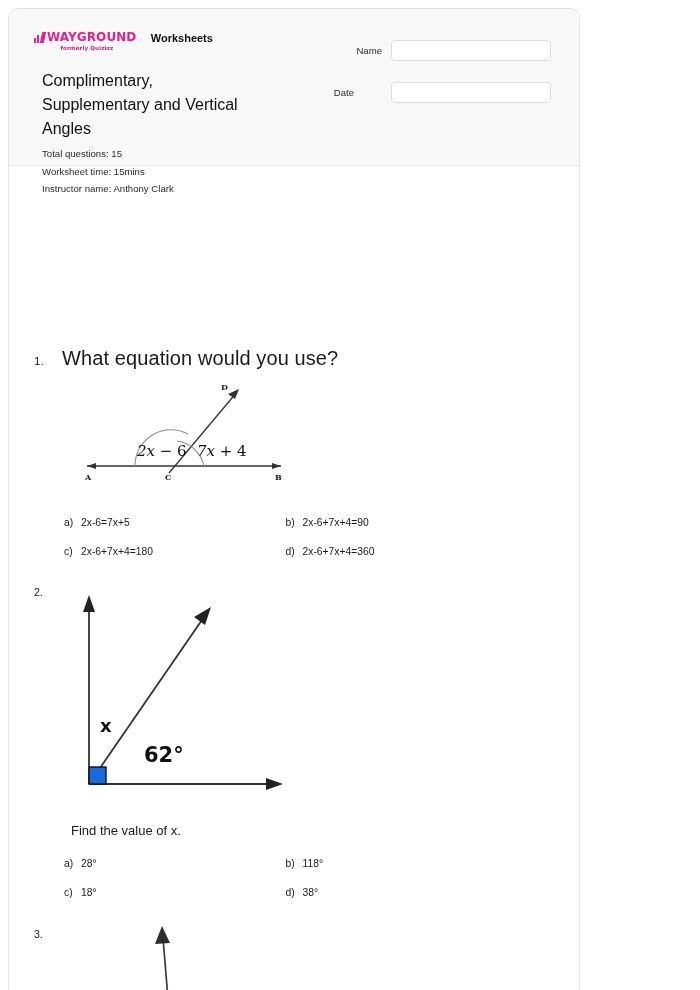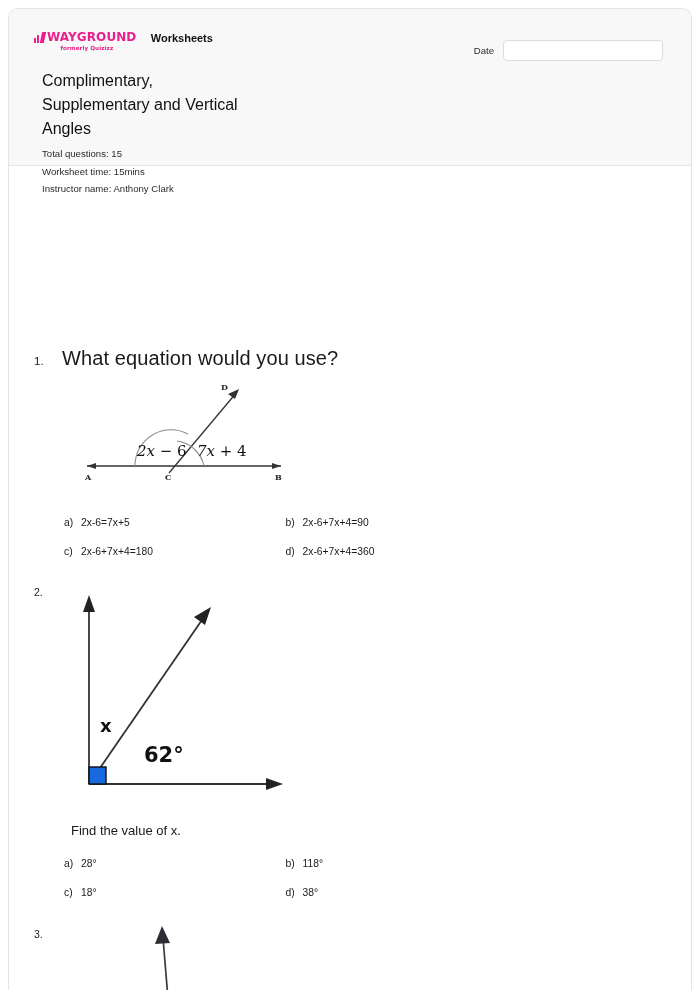--- a/index.html
+++ b/index.html
@@ -13,21 +13,21 @@
     font-family: "Liberation Sans", sans-serif;
     color: #1a1a1a;
     overflow: hidden;
   }
 
   
   .sheet {
     position: absolute;
     left: 8px;
     top: 8px;
-    width: 684px;
+    width: 572px;
     height: 982px;
     background: #ffffff;
     border: 1px solid #e3e3e5;
     border-bottom: none;
     border-radius: 10px 10px 0 0;
     box-sizing: border-box;
     overflow: hidden;
   }
 
   
@@ -122,21 +122,21 @@
     top: 30px;
     width: 230px;
   }
   .field-row {
     display: flex;
     align-items: center;
     justify-content: flex-end;
     height: 22px;
     margin-bottom: 20px;
   }
-  .field-row:last-child { margin-bottom: 0; }
+  .field-row:last-child { margin-bottom: 0; gap: 28px; }
   .field-label {
     font-size: 9.6px;
     color: #2b2b2b;
     margin-right: 9px;
     white-space: nowrap;
   }
   .field-input {
     width: 160px;
     height: 21px;
     background: #ffffff;
@@ -233,20 +233,24 @@
 
     <div class="meta">
       <div class="meta-title">Complimentary, Supplementary and Vertical Angles</div>
       <div class="meta-line">Total questions: 15</div>
       <div class="meta-line">Worksheet time: 15mins</div>
       <div class="meta-line">Instructor name: Anthony Clark</div>
     </div>
 
     <div class="fields">
       <div class="field-row">
+        <span class="field-label">Name</span>
+        <input class="field-input" type="text" placeholder="" style="">
+      </div>
+      <div class="field-row">
         <span class="field-label">Date</span>
         <input class="field-input" type="text" placeholder="" style="">
       </div>
     </div>
   </div>
 
   <div class="body">
 
     <div class="q">
 

